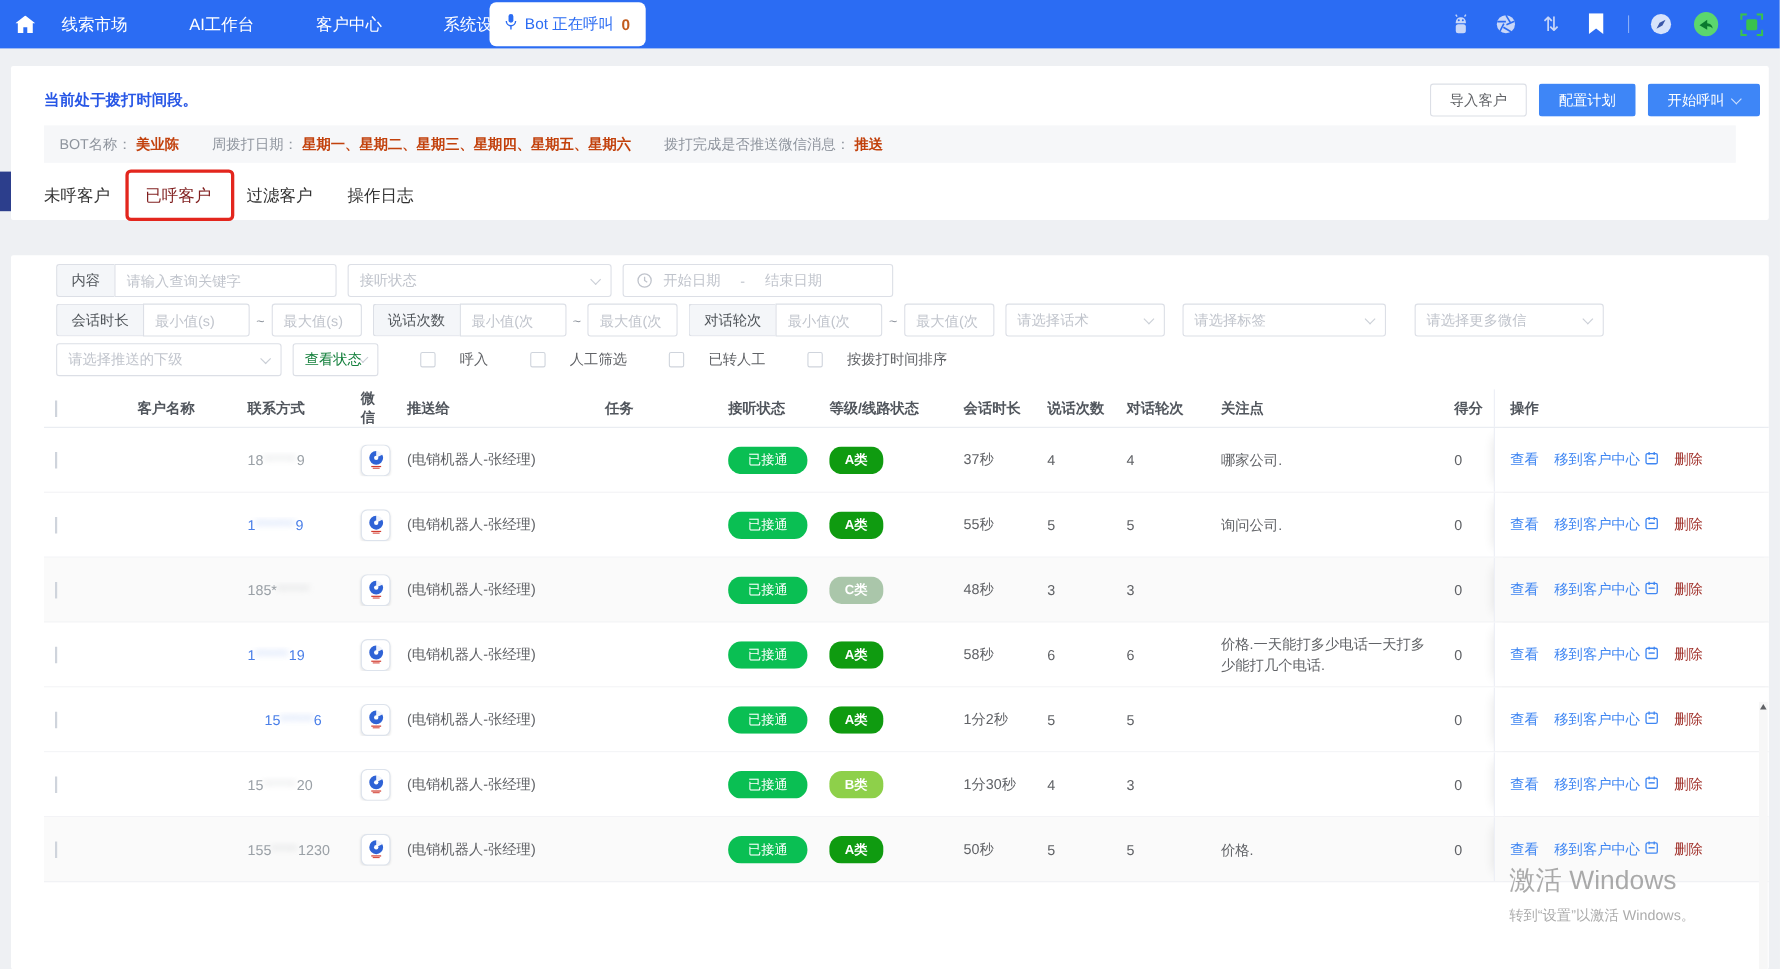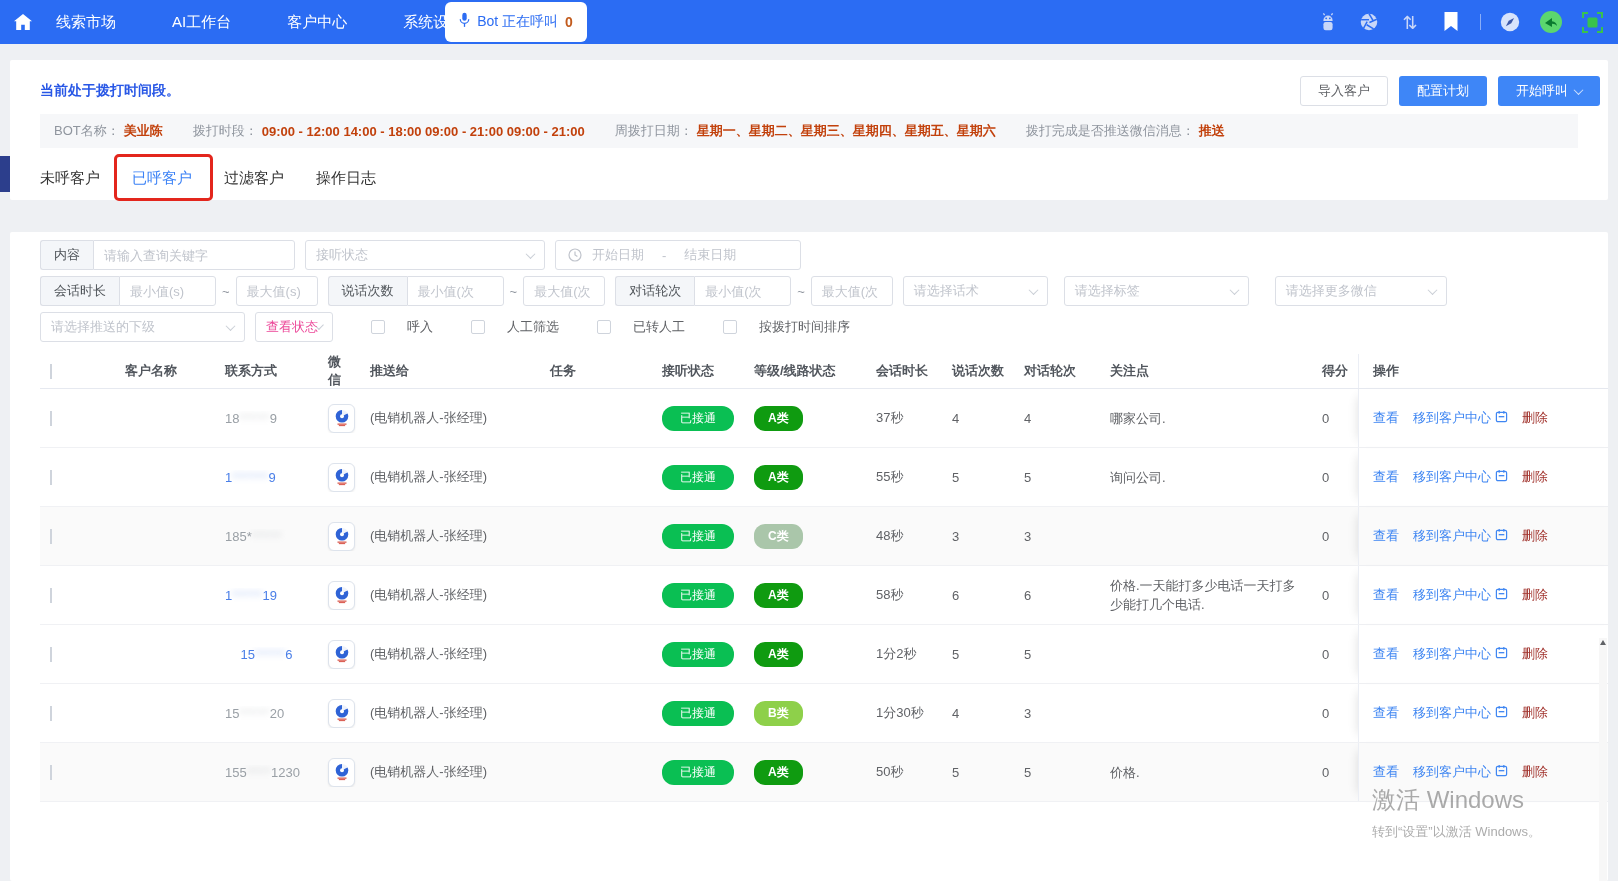--- a/index.html
+++ b/index.html
@@ -37,26 +37,26 @@
   .caret { display:inline-block; width:7px; height:7px; border-right:1.5px solid currentColor; border-bottom:1.5px solid currentColor; transform:rotate(45deg) translate(-1px,-1px); opacity:.75; }
   .caret-gray { color:#b8bec8; }
 
   .info-bar { margin:8px 30px 0; height:34px; background:#f6f7f9; display:flex; align-items:center; padding:0 14px; gap:30px; font-size:13px; white-space:nowrap; }
   .info-pair { display:flex; align-items:center; gap:4px; }
   .info-pair .ilabel { color:#8f959e; }
   .info-pair .ivalue { color:#c2410c; font-weight:bold;text-align:center; }
 
   .tabs { margin:12px 30px 0; display:flex; gap:32px; font-size:15px; color:#333; height:36px; align-items:center; }
   .tab { cursor:pointer; position:relative; padding:4px 0; }
-  .tab.active { color:#3b82f6;font-family:Liberation Serif, serif; }
+  .tab.active { color:#7f1d1d;font-family:Liberation Serif, serif; }
   .tab-annotation { position:absolute; left:-18px; top:-11px; width:99px; height:47px; border:3px solid #e3261d; border-radius:5px; pointer-events:none; }
   .left-nub { position:absolute; left:-10px; top:98px; width:10px; height:36px; background:#2c3e8c; }
 
   
-  .filters { padding:8px 0 0 30px; font-size:13px; }
+  .filters { padding:8px 0 0 41px; font-size:13px; }
   .frow { display:flex; align-items:center; margin-top:6px; }
   .frow:first-child { margin-top:0; }
   .igroup { display:flex; height:30px; }
   .addon { background:#f4f6f9; border:1px solid #dcdfe6; border-right:none; color:#4e5358; display:flex; align-items:center; padding:0 13px; border-radius:3px 0 0 3px; white-space:nowrap; }
   .tinput { border:1px solid #dcdfe6; border-radius:0 3px 3px 0; padding:0 10px; font-size:13px; color:#606266; width:100%; height:100%; outline:none; font-family:inherit; }
   .tinput::placeholder { color:#c0c4cc; }
   .sel { height:30px; border:1px solid #dcdfe6; border-radius:3px; background:#fff; display:flex; align-items:center; justify-content:space-between; padding:0 10px; color:#c0c4cc; cursor:pointer; white-space:nowrap; }
   .daterange { height:30px; border:1px solid #dcdfe6; border-radius:3px; background:#fff; display:flex; align-items:center; gap:10px; padding:0 12px; color:#c0c4cc; cursor:pointer; }
   .tilde { color:#8f959e; margin:0 6px; }
   .gap10 { margin-left:10px; }
@@ -193,24 +193,20 @@
               <span class="caret"></span>
             </button>
         </span>
       </div>
       <div class="info-bar" id="info-bar">
           <span class="info-pair">
             <span class="ilabel">BOT名称：</span>
             <span class="ivalue">美业陈</span>
           </span>
           <span class="info-pair">
-            <span class="ilabel">拨打时段：</span>
-            <span class="ivalue">09:00 - 12:00 14:00 - 18:00 09:00 - 21:00 09:00 - 21:00</span>
-          </span>
-          <span class="info-pair">
             <span class="ilabel">周拨打日期：</span>
             <span class="ivalue">星期一、星期二、星期三、星期四、星期五、星期六</span>
           </span>
           <span class="info-pair">
             <span class="ilabel">拨打完成是否推送微信消息：</span>
             <span class="ivalue">推送</span>
           </span>
         </div>
       <div class="tabs" id="tabs">
           <span class="tab">未呼客户</span>
@@ -284,21 +280,21 @@
               <span>请选择更多微信</span>
               <span class="caret caret-gray"></span>
             </span>
         </div>
 
         <div class="frow">
           <span class="sel" style="width:205px">
               <span>请选择推送的下级</span>
               <span class="caret caret-gray"></span>
             </span>
-          <span class="sel gap10" style="width:78px;color:#ec4899">
+          <span class="sel gap10" style="width:78px;color:#15803d">
               <span>查看状态</span>
               <span class="caret caret-gray"></span>
             </span>
           <span id="filter-checks" style="display:flex">
               <label class="chk">
                 <span class="box"></span>
                 <span>呼入</span>
               </label>
               <label class="chk">
                 <span class="box"></span>

